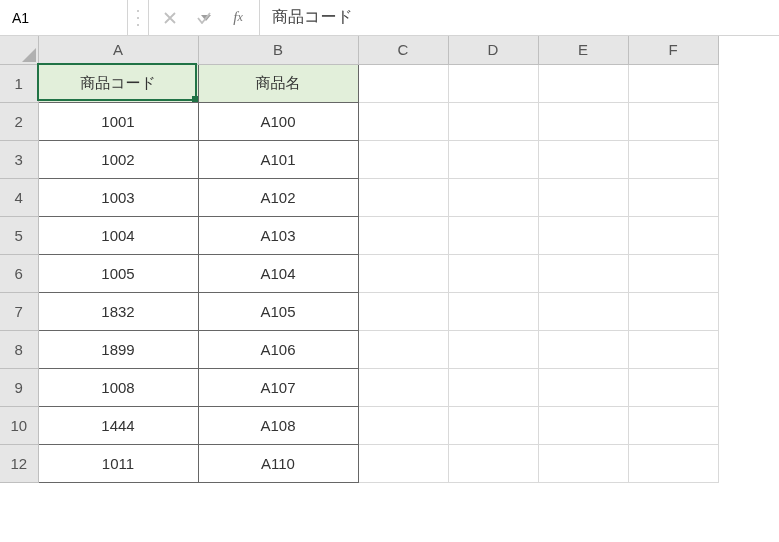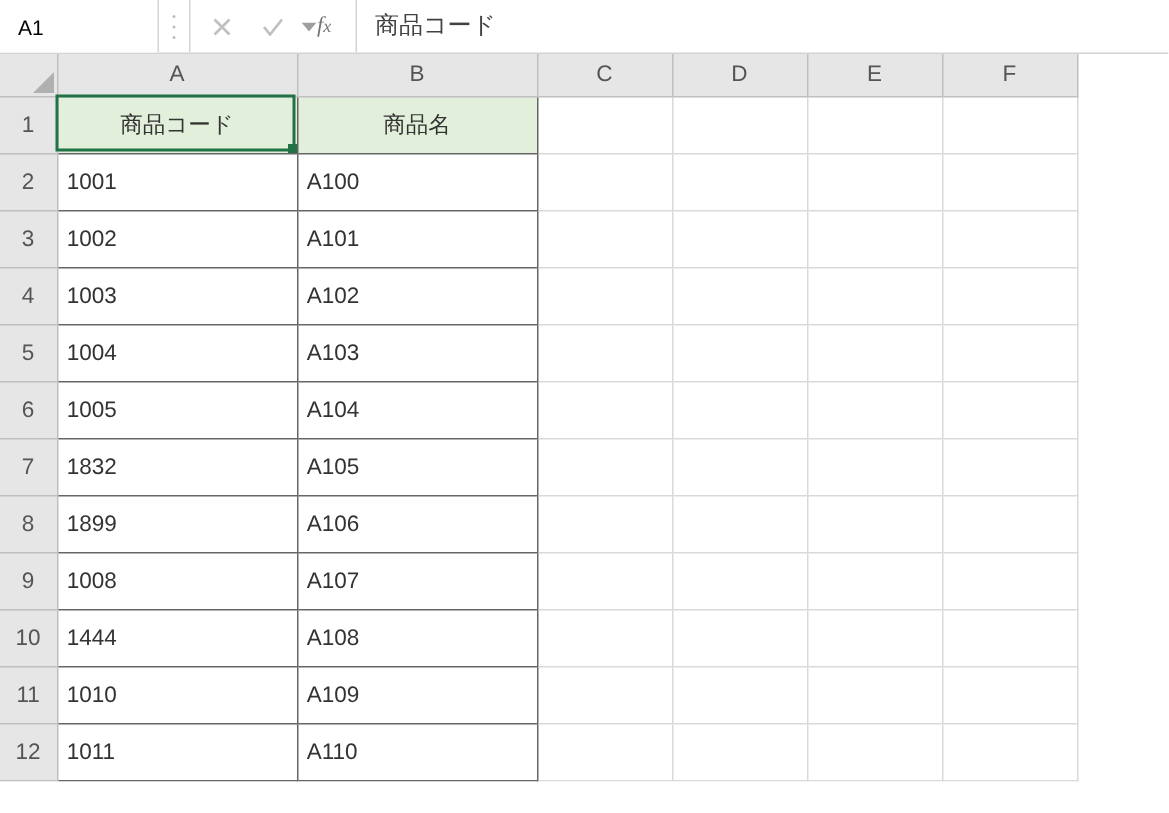--- a/index.html
+++ b/index.html
@@ -19,21 +19,21 @@
       align-items: stretch;
       height: 36px;
       border-bottom: 1px solid #d4d4d4;
       background: #fff;
     }
     .name-box-wrapper {
       display: flex;
       align-items: center;
       border-right: 1px solid #d4d4d4;
       background: #fff;
-      width: 106px;
+      width: 128px;
       padding: 0 4px;
     }
     .name-box {
       flex: 1;
       border: none;
       outline: none;
       font-size: 14px;
       padding: 4px 8px;
       font-family: inherit;
       background: transparent;
@@ -156,21 +156,21 @@
       color: #333;
       background: #fff;
     }
     td.cell.table-header {
       background: #e2efda;
       border: 1px solid #666;
       text-align: center;
     }
     td.cell.table-data {
       border: 1px solid #666;
-      text-align: left;
+      text-align: center;
     }
     td.cell.selected {
       position: relative;
     }
     .selection-overlay {
       position: absolute;
       border: 2px solid #217346;
       pointer-events: none;
       z-index: 10;
     }
@@ -323,29 +323,20 @@
       <tr>
         <th class="row-header">10</th>
         <td class="cell table-data">1444</td>
         <td class="cell table-data">A108</td>
         <td class="cell"></td>
         <td class="cell"></td>
         <td class="cell"></td>
         <td class="cell"></td>
       </tr>
       <tr>
-        <th class="row-header">11</th>
-        <td class="cell table-data">1010</td>
-        <td class="cell table-data">A109</td>
-        <td class="cell"></td>
-        <td class="cell"></td>
-        <td class="cell"></td>
-        <td class="cell"></td>
-      </tr>
-      <tr>
         <th class="row-header">12</th>
         <td class="cell table-data">1011</td>
         <td class="cell table-data">A110</td>
         <td class="cell"></td>
         <td class="cell"></td>
         <td class="cell"></td>
         <td class="cell"></td>
       </tr>
     </tbody>
   </table>

